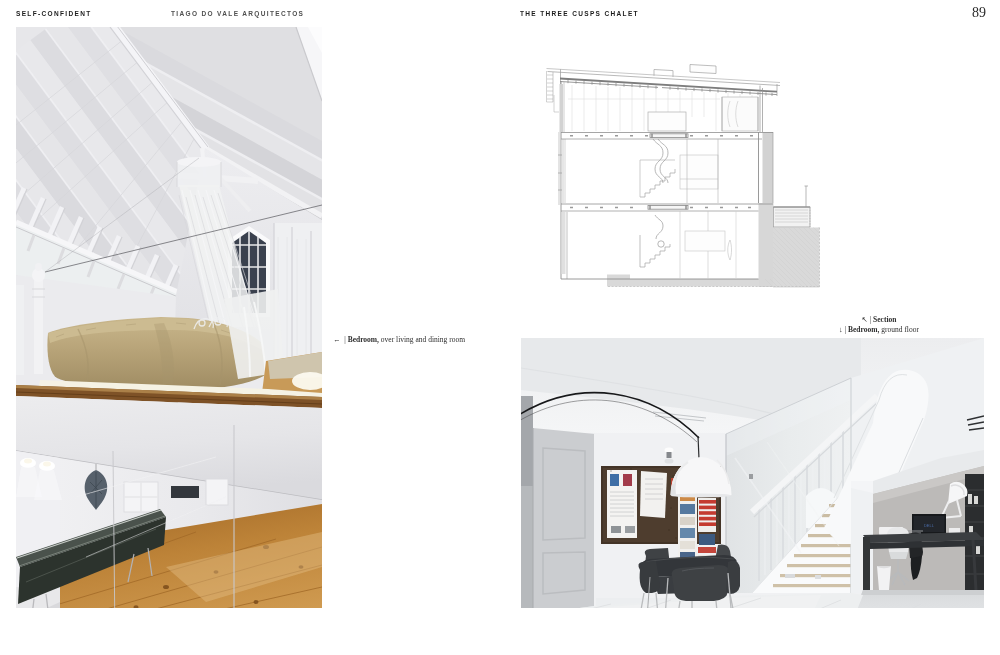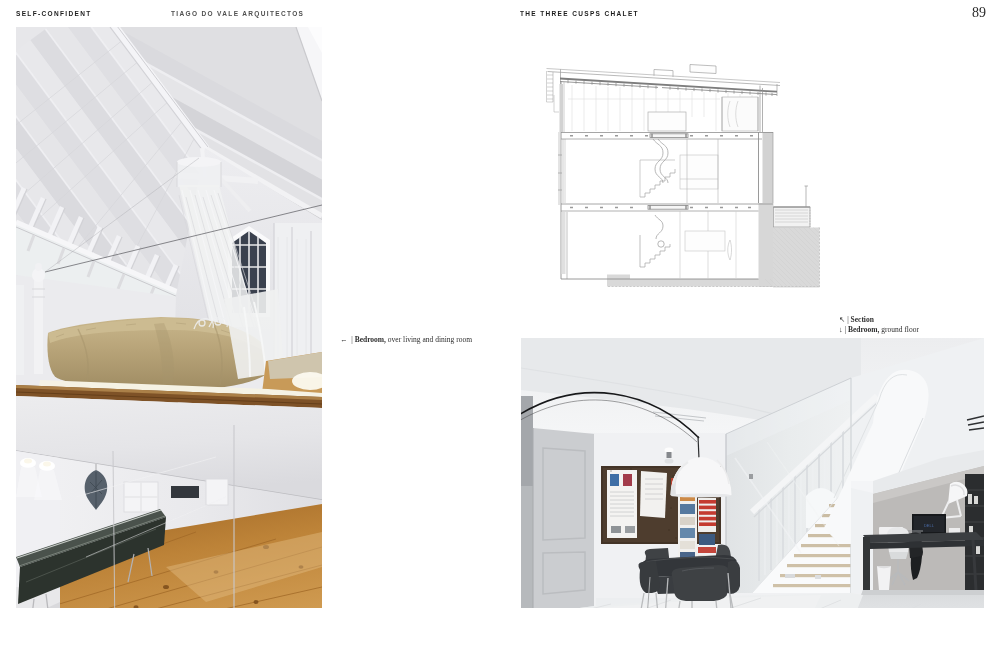--- a/index.html
+++ b/index.html
@@ -460,23 +460,23 @@
     </g>
     <clipPath id="terrclip">
           <path d="M233 172.5 H279.5 V232 H67 V224 H233 Z"></path>
         </clipPath>
 
     <path d="M68 231.5 H279" stroke="#c2c2c2" stroke-width="0.8" stroke-dasharray="2 1.6"></path>
     <path d="M279.5 172.5 V232" stroke="#c2c2c2" stroke-width="0.8" stroke-dasharray="2 1.6"></path>
   </svg>
   </div>
 
-  <div class="cap" style="left:333px;top:335px;margin-left:7px;">← &nbsp;|&nbsp;<b>Bedroom,</b> over living and dining room</div>
-
-  <div class="cap" style="left:839px;top:315px;">↖&nbsp;|&nbsp;<b>Section</b><br>↓&nbsp;|&nbsp;<b>Bedroom,</b> ground floor</div>
+  <div class="cap" style="left:333px;top:335px;">← &nbsp;|&nbsp;<b>Bedroom,</b> over living and dining room</div>
+
+  <div class="cap" style="left:839px;top:315px;text-align:center;">↖&nbsp;|&nbsp;<b>Section</b><br>↓&nbsp;|&nbsp;<b>Bedroom,</b> ground floor</div>
 
   <div id="photoR" style="position:absolute;left:521px;top:338px;width:463px;height:300px;background:#eceef0;">
   <svg width="463" height="300" viewBox="0 0 463 300">
     <defs>
       <linearGradient id="ceilR" x1="0" y1="0" x2="0" y2="1">
         <stop offset="0" stop-color="#ecedef"></stop>
             <stop offset="1" stop-color="#f6f7f8"></stop>
       </linearGradient>
       <linearGradient id="floorR" x1="0" y1="0" x2="0" y2="1">
         <stop offset="0" stop-color="#d8dadc"></stop>

